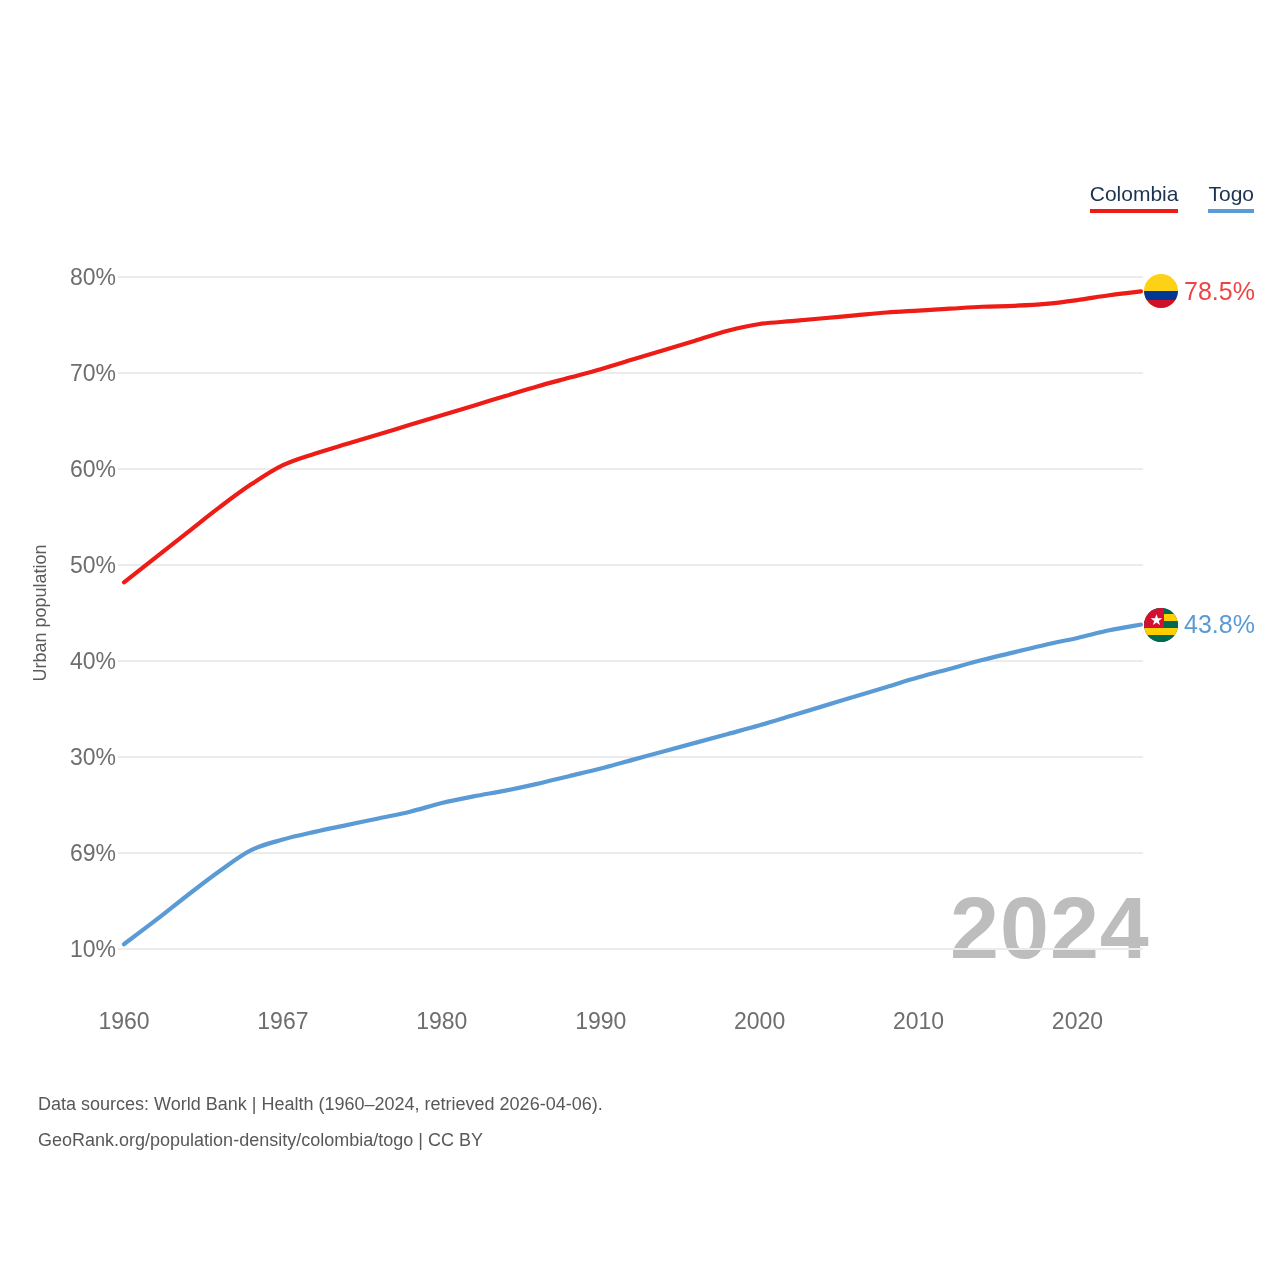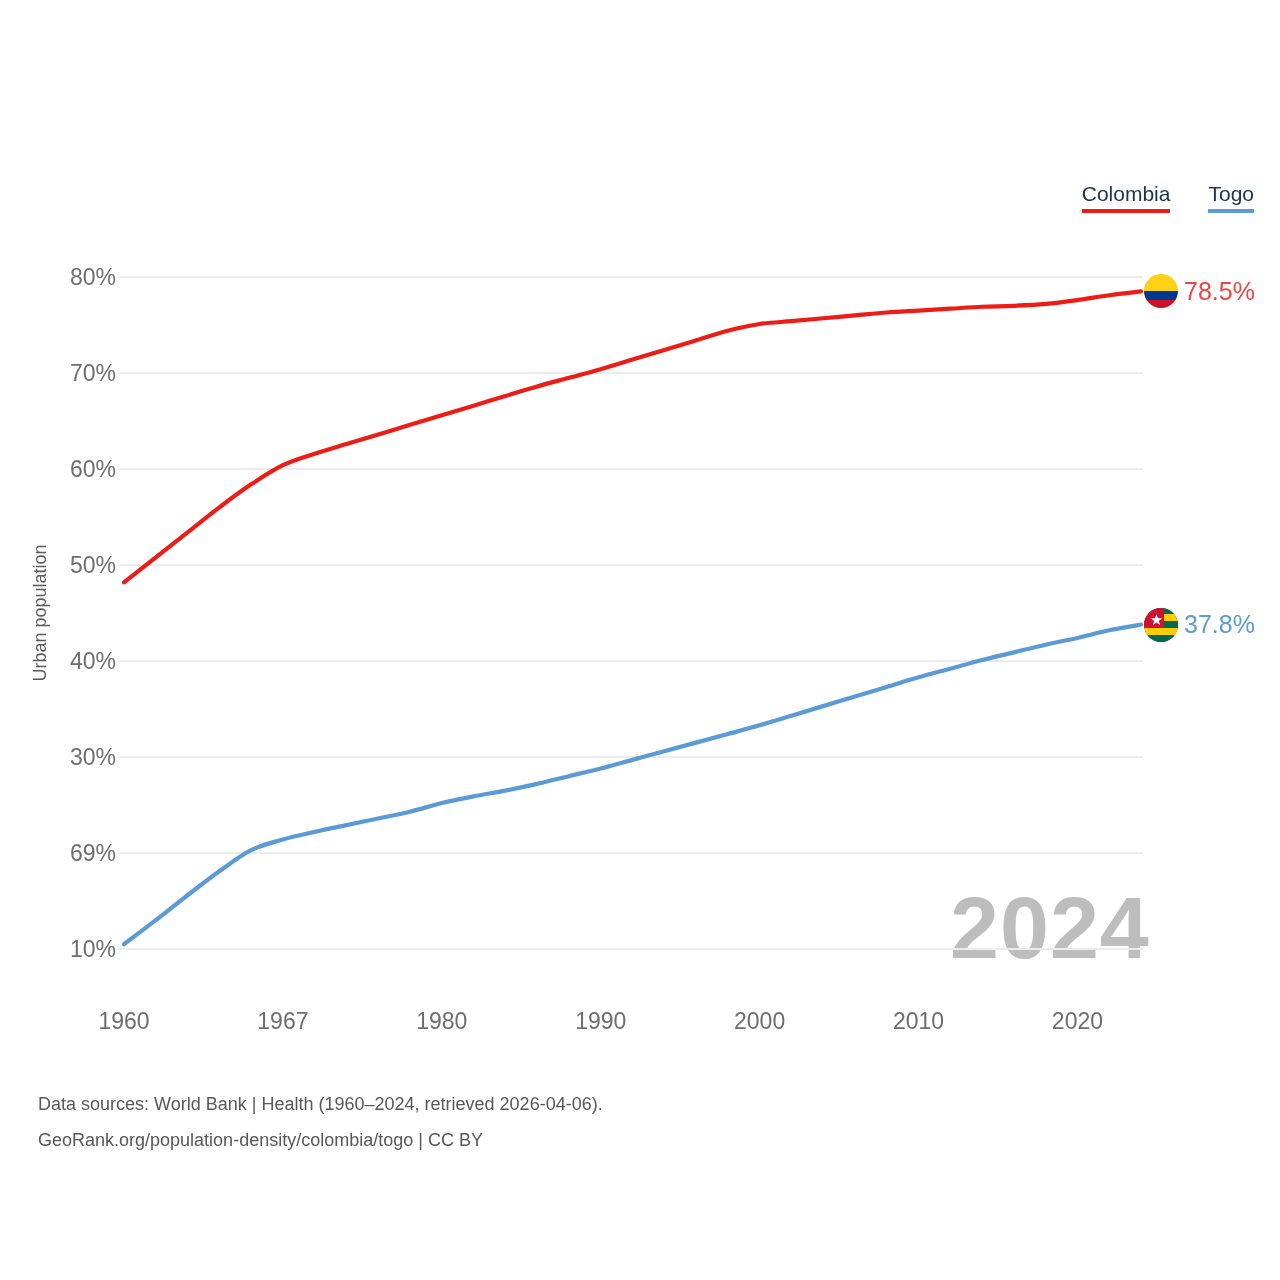--- a/index.html
+++ b/index.html
@@ -26,21 +26,21 @@
     letter-spacing: -0.3px;
     white-space: nowrap;
   }
 
   
   #legend {
     position: absolute;
     right: 26px; top: 182px;
     display: flex;
     align-items: flex-end;
-    gap: 38px;
+    gap: 30px;
   }
   .legend-item {
     display: flex;
     flex-direction: column;
     align-items: center;
     cursor: pointer;
   }
   .legend-label {
     font-size: 21px;
     color: #1b3350;
@@ -249,21 +249,21 @@
   <div class="endpoint" id="endpoint-togo" style="left: 1144px; top: 624.52px;">
     <span class="flag-circle flag-tg">
       <span class="tg-stripe s1"></span>
         <span class="tg-stripe s2"></span>
         <span class="tg-stripe s3"></span>
       <span class="tg-stripe s4"></span>
         <span class="tg-stripe s5"></span>
       <span class="tg-canton"></span>
         <span class="tg-star">★</span>
     </span>
-    <span class="endpoint-value" style="color:#5B9BD5">37.8%</span>
+    <span class="endpoint-value" style="color:#5B9BD5">43.8%</span>
   </div>
 
   <div id="footer">
     <div>Data sources: World Bank | Health (1960–2024, retrieved 2026-04-06).</div>
     <div>GeoRank.org/population-density/colombia/togo | CC BY</div>
   </div>
 
 </div>
 
 </body></html>

